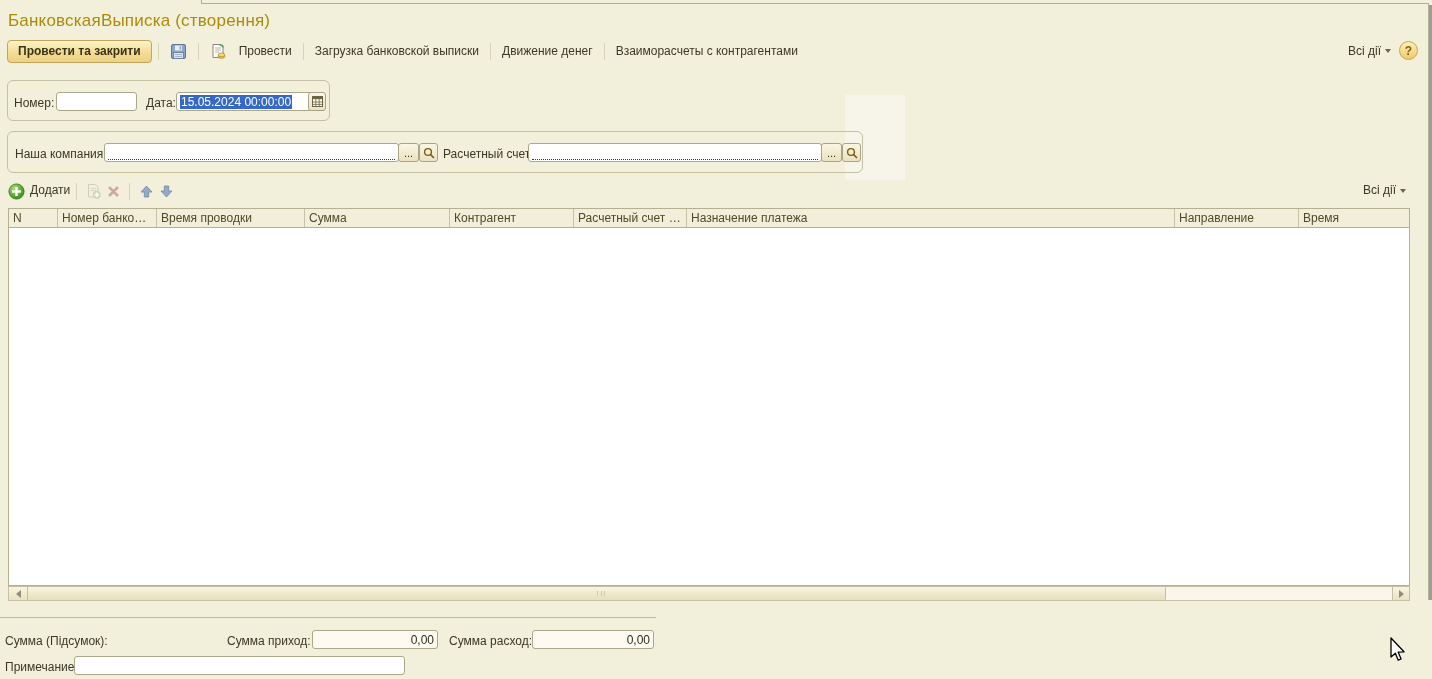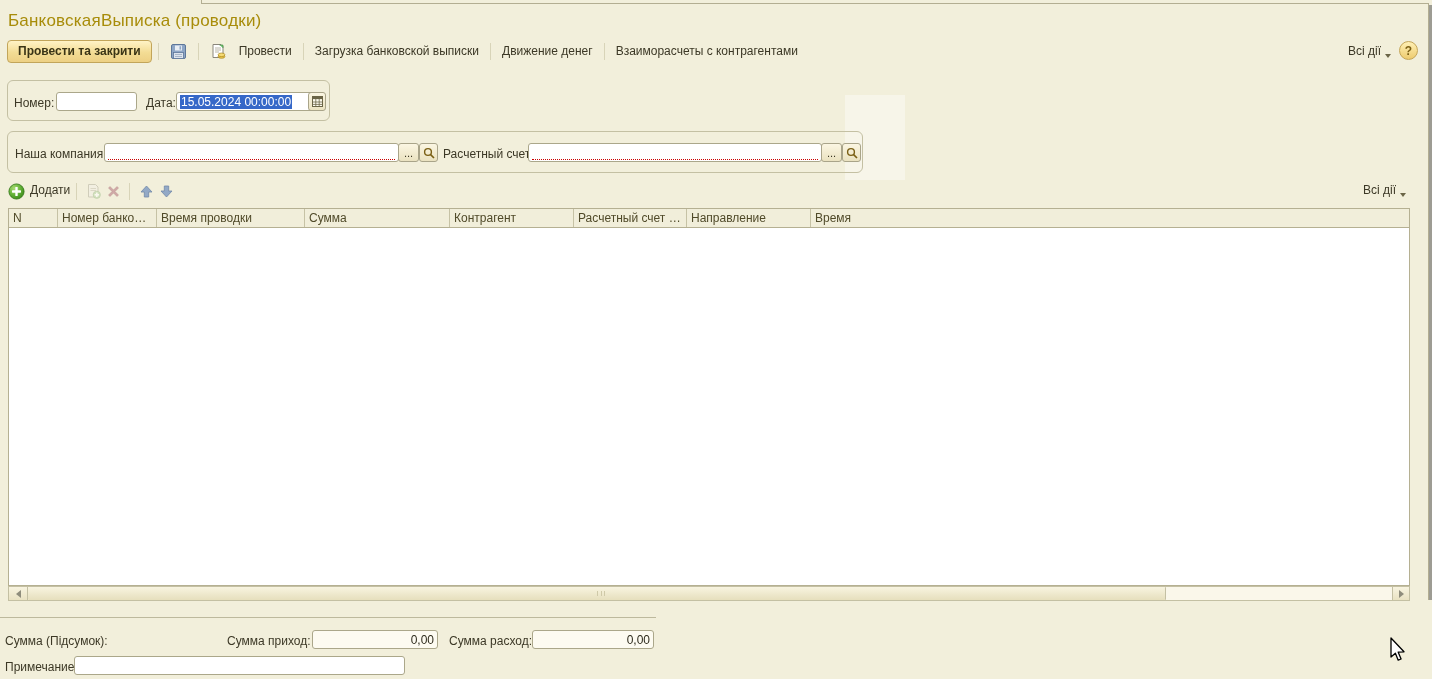--- a/index.html
+++ b/index.html
@@ -25,21 +25,21 @@
   .btn-primary {
     height:23px; padding:0 10px; display:flex; align-items:center;
     background:linear-gradient(#FFF3C6,#F3DC94 55%,#EDD084);
     border:1px solid #C2A55A; border-radius:4px;
     font-weight:bold; color:#3A3416; font-size:12px; cursor:default;
   }
   .vsep { width:1px; height:17px; background:#D8D4B8; margin:0 6px; }
   .iconbtn { height:22px; padding:0 4px; display:flex; align-items:center; border:1px solid transparent; border-radius:3px; }
   .menubtn { height:22px; padding:0 5px; display:flex; align-items:center; gap:12px; color:#3C3826; white-space:nowrap; }
   .cmdbar-right { right:14px; top:41px; display:flex; align-items:center; gap:8px; }
-  .all-actions { display:flex; align-items:flex-end; gap:4px; color:#3C3826; }
+  .all-actions { display:flex; align-items:center; gap:4px; color:#3C3826; }
   .caret { width:0; height:0; border-left:3.5px solid transparent; border-right:3.5px solid transparent; border-top:4px solid #6B6547; margin-top:1px; }
   .help-btn {
     width:19px; height:19px; border-radius:50%;
     background:linear-gradient(#FFF0B4,#EDCB6F); border:1px solid #C5A656;
     color:#7A5F14; font-weight:bold; font-size:12px;
     display:flex; align-items:center; justify-content:center;
   }
 
   
   .groupbox { border:1px solid #C4C0A3; border-radius:6px; background:transparent; }
@@ -117,21 +117,21 @@
 </style>
 </head>
 <body>
 
 <div class="abs frame-top"></div>
 <div class="abs frame-top-tick"></div>
 <div class="abs frame-right"></div>
 <div class="abs gray-edge"></div>
 <div class="abs light-patch"></div>
 
-<div class="abs page-title">БанковскаяВыписка (проводки)</div>
+<div class="abs page-title">БанковскаяВыписка (створення)</div>
 
 <div class="abs cmdbar">
   <button class="btn-primary">Провести та закрити</button>
   <span class="vsep"></span>
   <span class="iconbtn">
     <span>
       <svg width="17" height="17" viewBox="0 0 17 17">
         <rect x="1.5" y="1.5" width="14" height="14" rx="1.5" fill="#8EA6C6" stroke="#5D7699"></rect>
         <rect x="5" y="2.5" width="7" height="5" fill="#E9EEF5"></rect>
         <rect x="9.5" y="3.2" width="1.6" height="3.4" fill="#8EA6C6"></rect>
@@ -281,20 +281,21 @@
   </span>
 </div>
 
 <div class="abs grid-header">
   <div class="gh-cell c0">N</div>
   <div class="gh-cell c1">Номер банковый</div>
   <div class="gh-cell c2">Время проводки</div>
   <div class="gh-cell c3">Сумма</div>
   <div class="gh-cell c4">Контрагент</div>
   <div class="gh-cell c5">Расчетный счет конт...</div>
+  <div class="gh-cell c6">Назначение платежа</div>
   <div class="gh-cell c7">Направление</div>
   <div class="gh-cell c8">Время</div>
 </div>
 <div class="abs grid-body"></div>
 
 <div class="abs hscroll">
   <div class="sb-btn">
       <span class="tri-left"></span>
     </div>
   <div class="sb-thumb">

